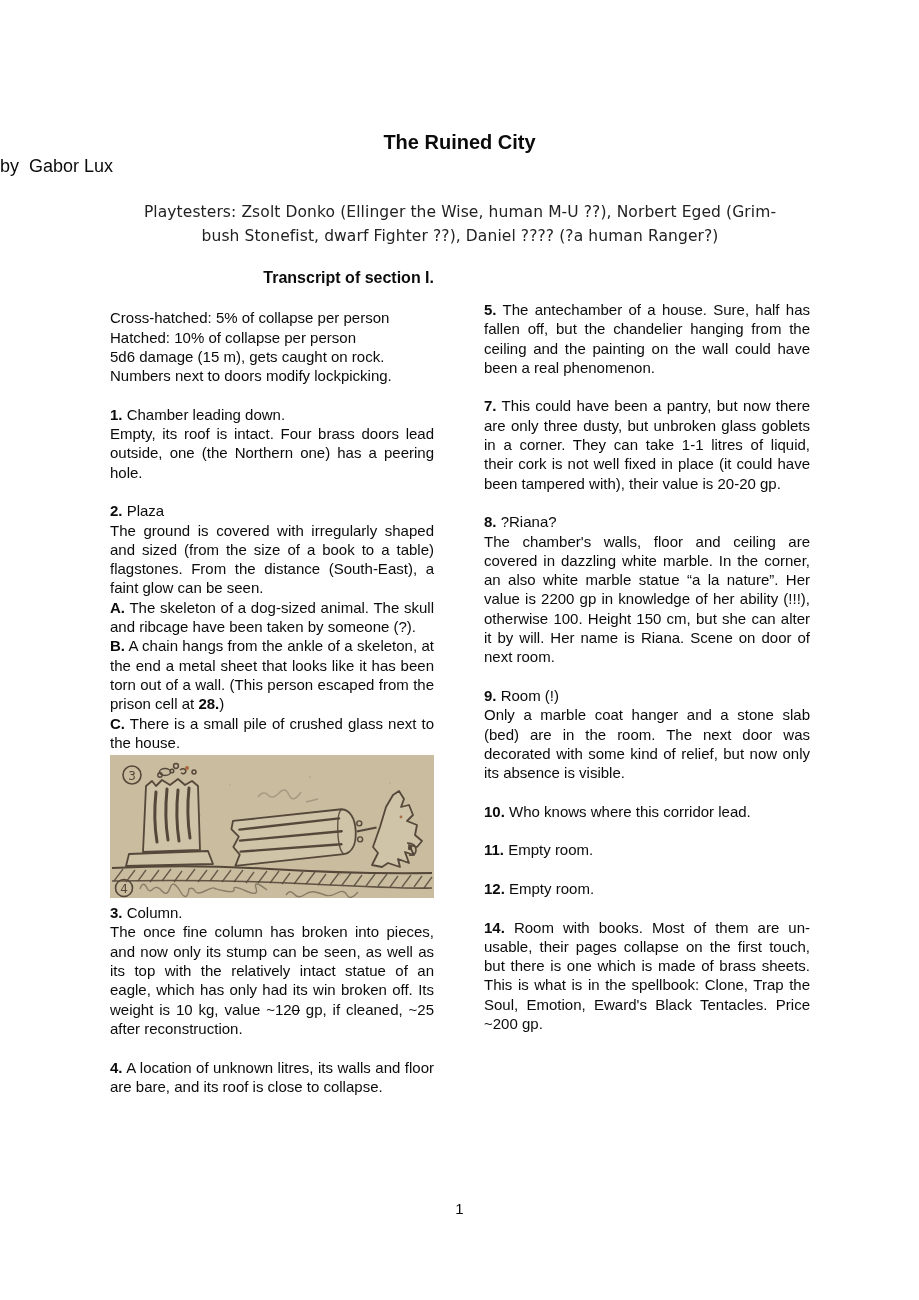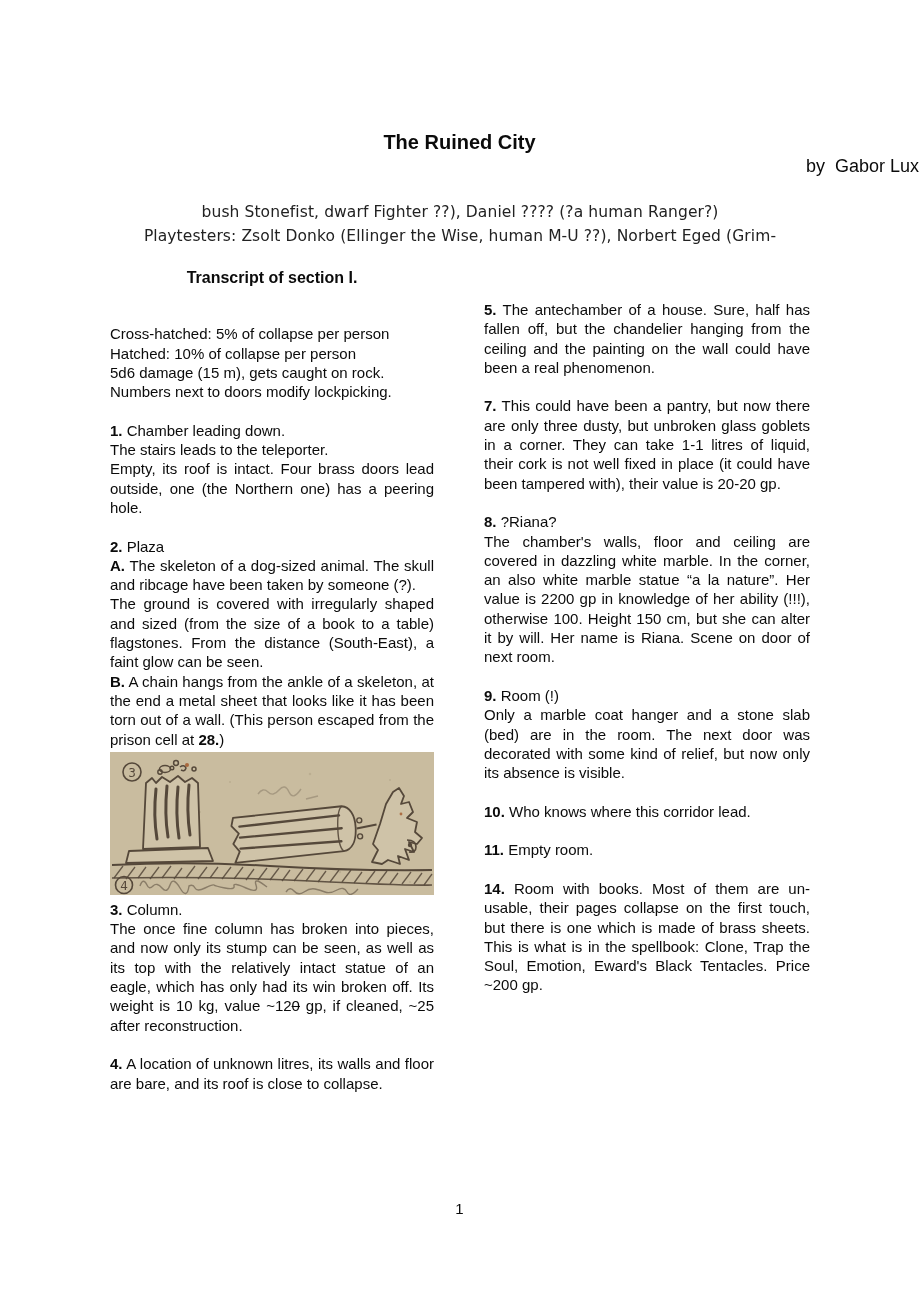--- a/index.html
+++ b/index.html
@@ -5,72 +5,72 @@
   html, body { margin:0; padding:0; background:#ffffff; }
   .page {
     position:relative; width:919px; height:1300px; background:#ffffff;
     font-family:"Liberation Sans", sans-serif; color:#0b0b0b; overflow:hidden;
   }
   .doc-title {
     position:absolute; top:131px; left:0; width:919px; text-align:center;
     font-size:20px; font-weight:bold; margin:0;
   }
   .byline {
-    position:absolute; top:156px; left:0; width:919px; text-align:right;
+    position:absolute; top:156px; left:0; width:919px; text-align:left;
     font-size:18px; white-space:pre;
   }
   .playtesters {
     position:absolute; top:200px; left:60px; width:800px; text-align:center;
     font-family:"DejaVu Sans", sans-serif; font-size:15.5px; line-height:24px;
     color:#222; letter-spacing:0.1px;
   }
   .playtesters div { white-space:nowrap; }
   .col { position:absolute; top:268px; }
   .col-left  { left:110px; width:324px; }
   .col-right { left:484px; width:326px;margin-top:32px; }
   .col p {
     margin:0; font-size:15px; line-height:19.3px; text-align:justify;
     hyphens:manual; -webkit-hyphens:manual;
   }
   .col p.al { text-align:left; }
   .col p.gap { margin-top:19.3px; }
-  .col p.hd { font-size:16px; font-weight:bold; margin-bottom:37px; text-align:center; }
+  .col p.hd { font-size:16px; font-weight:bold; margin-bottom:21px; text-align:right; }
   .col b { font-weight:bold; }
   .figure-wrap { margin:3px 0 5px 0; width:324px; height:143px; }
   .figure-wrap svg { display:block; }
   .page-number {
     position:absolute; top:1200px; left:0; width:919px; text-align:center; font-size:15px;
   }
 </style>
 </head>
 <body>
 
 <div class="page">
 
   <h1 class="doc-title">The Ruined City</h1>
   <div class="byline">by  Gabor Lux</div>
 
   <div class="playtesters">
+    <div>Playtesters: Zsolt Donko (Ellinger the Wise, human M-U ??), Norbert Eged (Grim-</div>
     <div>bush Stonefist, dwarf Fighter ??), Daniel ???? (?a human Ranger?)</div>
-    <div>Playtesters: Zsolt Donko (Ellinger the Wise, human M-U ??), Norbert Eged (Grim-</div>
   </div>
 
   <div class="col col-left">
       <p class="hd"><b>Transcript of section I.</b></p>
       <p class="al"><span>Cross-hatched: 5% of collapse per person</span></p>
       <p class="al"><span>Hatched: 10% of collapse per person</span></p>
       <p class="al"><span>5d6 damage (15 m), gets caught on rock.</span></p>
       <p class="al"><span>Numbers next to doors modify lockpicking.</span></p>
       <p class="gap al"><b>1.</b><span> Chamber leading down.</span></p>
-      <p class="al"><span>The stairs leads to the teleporter.</span></p>
       <p><span>Empty, its roof is intact. Four brass doors lead outside, one (the Northern one) has a peering hole.</span></p>
       <p class="gap al"><b>2.</b><span> Plaza</span></p>
+      <p><span>The ground is covered with irregularly shaped and sized (from the size of a book to a table) flagstones. From the distance (South-East), a faint glow can be seen.</span></p>
       <p><b>A.</b><span> The skeleton of a dog-sized animal. The skull and ribcage have been taken by someone (?).</span></p>
-      <p><span>The ground is covered with irregularly shaped and sized (from the size of a book to a table) flagstones. From the distance (South-East), a faint glow can be seen.</span></p>
       <p><b>B.</b><span> A chain hangs from the ankle of a skele­ton, at the end a metal sheet that looks like it has been torn out of a wall. (This person escaped from the prison cell at </span><b>28.</b><span>)</span></p>
+      <p><b>C.</b><span> There is a small pile of crushed glass next to the house.</span></p>
     <div class="figure-wrap">
       <svg width="324" height="143" viewBox="0 0 324 143">
         <rect x="0" y="0" width="324" height="143" fill="var(--paper,#c9bc9f)"></rect>
         <g fill="#6b5c44" opacity="0.14">
           <circle cx="120" cy="30" r="1.1"></circle>
             <circle cx="200" cy="22" r="1.3"></circle>
             <circle cx="90" cy="60" r="1"></circle>
           <circle cx="280" cy="28" r="1.1"></circle>
             <circle cx="42" cy="72" r="1.2"></circle>
             <circle cx="160" cy="100" r="1"></circle>
@@ -148,18 +148,19 @@
     </div>
   <div class="col col-right">
       <p><b>5.</b><span> The antechamber of a house. Sure, half has fallen off, but the chandelier hanging from the ceiling and the painting on the wall could have been a real phenomenon.</span></p>
       <p class="gap"><b>7.</b><span> This could have been a pantry, but now there are only three dusty, but unbroken glass goblets in a corner. They can take 1-1 litres of liquid, their cork is not well fixed in place (it could have been tampered with), their value is 20-20 gp.</span></p>
       <p class="gap al"><b>8.</b><span> ?Riana?</span></p>
       <p><span>The chamber's walls, floor and ceiling are covered in dazzling white marble. In the corner, an also white marble statue “a la na­ture”. Her value is 2200 gp in knowledge of her ability (!!!), otherwise 100. Height 150 cm, but she can alter it by will. Her name is Riana. Scene on door of next room.</span></p>
       <p class="gap al"><b>9.</b><span> Room (!)</span></p>
       <p><span>Only a marble coat hanger and a stone slab (bed) are in the room. The next door was decorated with some kind of relief, but now only its absence is visible.</span></p>
       <p class="gap al"><b>10.</b><span> Who knows where this corridor lead.</span></p>
       <p class="gap al"><b>11.</b><span> Empty room.</span></p>
+      <p class="gap al"><b>12.</b><span> Empty room.</span></p>
       <p class="gap"><b>14.</b><span> Room with books. Most of them are un­usable, their pages collapse on the first touch, but there is one which is made of brass sheets. This is what is in the spell­book: Clone, Trap the Soul, Emotion, Ew­ard's Black Tentacles. Price ~200 gp.</span></p>
     </div>
 
   <div class="page-number">1</div>
 
 </div>
 
 </body></html>

